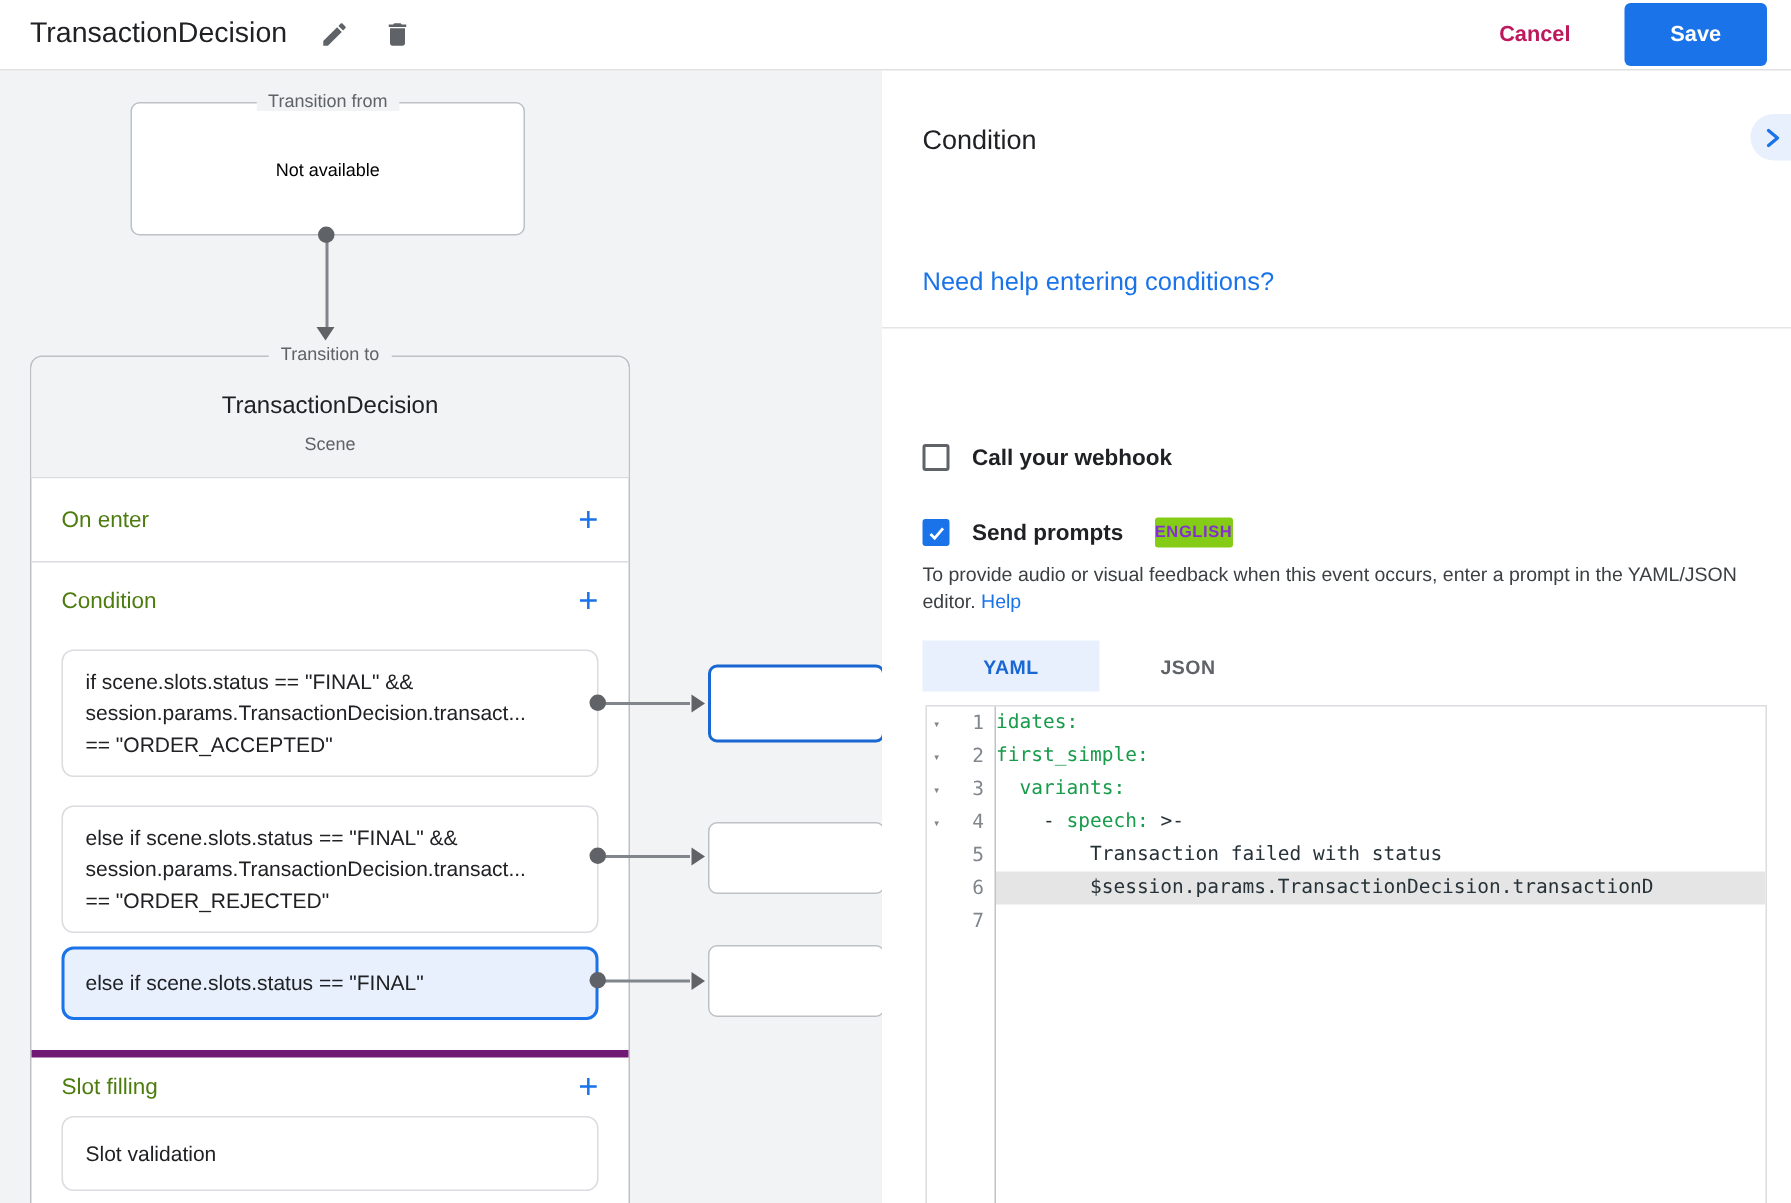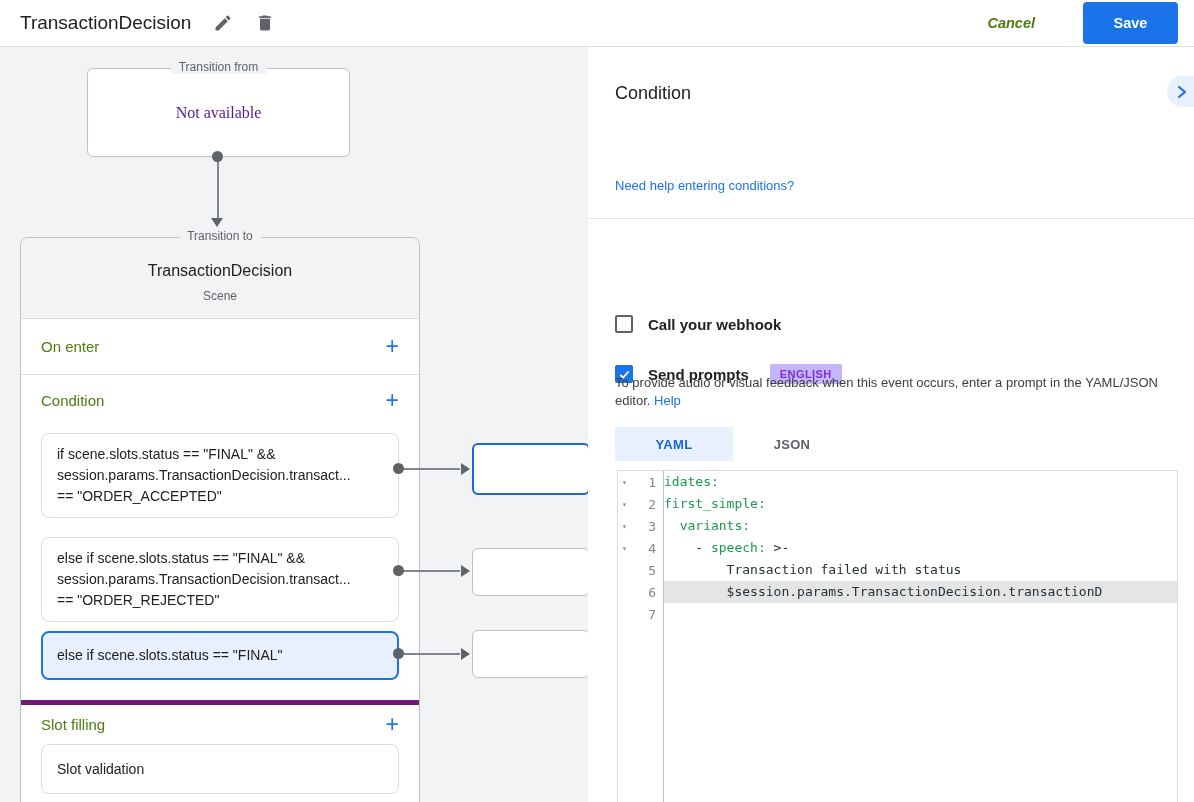--- a/index.html
+++ b/index.html
@@ -6,34 +6,34 @@
   html,body { width:1194px; height:802px; overflow:hidden; background:#fff;
     font-family:"Liberation Sans", sans-serif; color:#202124; }
 
   
   .topbar { position:relative; height:47px; background:#fff; border-bottom:1px solid #e0e0e0;
     display:flex; align-items:center; padding:0 16px 0 20px; z-index:30; }
   .topbar-title { font-size:19px; color:#202124; }
   .topbar-icon { width:20px; height:20px; margin-left:22px; cursor:pointer; }
   .topbar-icon svg { width:20px; height:20px; fill:#5f6368; }
   .topbar-spacer { flex:1; }
-  .cancel-btn { color:#4d7c0f; font-size:14.5px; font-weight:bold; margin-right:48px; cursor:pointer;font-style:italic; }
+  .cancel-btn { color:#be185d; font-size:14.5px; font-weight:bold; margin-right:36px; cursor:pointer; }
   .save-btn { background:#1a73e8; color:#fff; font-size:14.5px; font-weight:bold;
     border:none; border-radius:4px; width:95px; height:42px; cursor:pointer; }
 
   .main { position:relative; height:755px; }
 
   
   .flow { position:absolute; left:0; top:0; width:588px; height:100%; background:#f1f3f4; z-index:1; }
   .legend { position:absolute; top:-9px; left:50%; transform:translateX(-50%);
     background:#f1f3f4; padding:0 8px; font-size:12px; color:#5f6368; white-space:nowrap; }
 
   .tf-box { position:absolute; left:87px; top:21px; width:263px; height:89px; background:#fff;
     border:1px solid #bdc1c6; border-radius:6px; display:flex; align-items:center; justify-content:center; }
-  .tf-value { font-size:16px; color:#4c1d95;font-family:Liberation Serif, serif; }
+  .tf-value { font-size:12px; color:#000000; }
 
   .conn-dot { position:absolute; width:11px; height:11px; border-radius:50%; background:#5f6368; z-index:6; }
   .conn-vline { position:absolute; width:2px; background:#80868b; z-index:5; }
   .arrow-down { position:absolute; width:0; height:0; border-left:6px solid transparent;
     border-right:6px solid transparent; border-top:9px solid #5f6368; z-index:5; }
   .conn-hline { position:absolute; height:2px; background:#80868b; z-index:5; }
   .arrow-right { position:absolute; width:0; height:0; border-top:6px solid transparent;
     border-bottom:6px solid transparent; border-left:9px solid #5f6368; z-index:5; }
 
   .tt-card { position:absolute; left:20px; top:190px; width:400px; height:620px; background:#fff;
@@ -66,32 +66,32 @@
     border-radius:16px 0 0 16px; display:flex; align-items:center; justify-content:flex-end;
     padding-right:7px; cursor:pointer; }
 
   .cond-input-row { position:absolute; left:27px; right:16px; top:84px; height:38px;
     display:flex; border:1px solid #dadce0; background:#fff; }
   .cond-prefix { background:#f1f3f4; border-right:1px solid #dadce0; display:flex; align-items:center;
     padding:0 13px; font-size:14px; color:#202124; }
   .cond-input { flex:1; border:none; outline:none; padding:0 13px; font-size:14px; color:#202124;
     font-family:"Liberation Sans", sans-serif; }
 
-  .help-link { position:absolute; left:27px; top:131px; font-size:13px; color:#1a73e8; cursor:pointer; }
+  .help-link { position:absolute; left:27px; top:131px; font-size:17px; color:#1a73e8; cursor:pointer; }
   .panel-divider { position:absolute; left:0; right:0; top:171px; height:1px; background:#e4e4e4; }
   .section-title { position:absolute; left:27px; top:203px; font-size:18px; color:#202124; }
 
-  .check-row { position:absolute; left:27px; display:flex; align-items:center;margin-top:19px; }
+  .check-row { position:absolute; left:27px; display:flex; align-items:center; }
   .checkbox { width:18px; height:18px; border:2px solid #5f6368; border-radius:2px;
     margin-right:15px; cursor:pointer; flex:none; }
   .checkbox.checked { background:#1a73e8; border-color:#1a73e8; display:flex;
     align-items:center; justify-content:center; }
   .check-label { font-size:15px; font-weight:bold; color:#202124; }
-  .lang-badge { margin-left:21px; background:#c4b5fd; color:#8430ce; font-size:11px; font-weight:bold;
-    letter-spacing:0.4px; padding:4px 10px; border-radius:2px; }
+  .lang-badge { margin-left:21px; background:#84cc16; color:#8430ce; font-size:11px; font-weight:bold;
+    letter-spacing:0.4px; padding:4px 0; border-radius:2px; }
 
   .prompt-desc { position:absolute; left:27px; top:327px; width:574px; font-size:13px;
     line-height:17.5px; color:#3c4043; }
   .inline-link { color:#1a73e8; cursor:pointer; }
 
   .tabs { position:absolute; left:27px; top:380px; display:flex; }
   .tab { width:118px; height:34px; display:flex; align-items:center; justify-content:center;
     font-size:13px; font-weight:bold; letter-spacing:0.3px; color:#5f6368; cursor:pointer; }
   .tab.active { background:#e8f0fe; color:#1967d2; }
 

